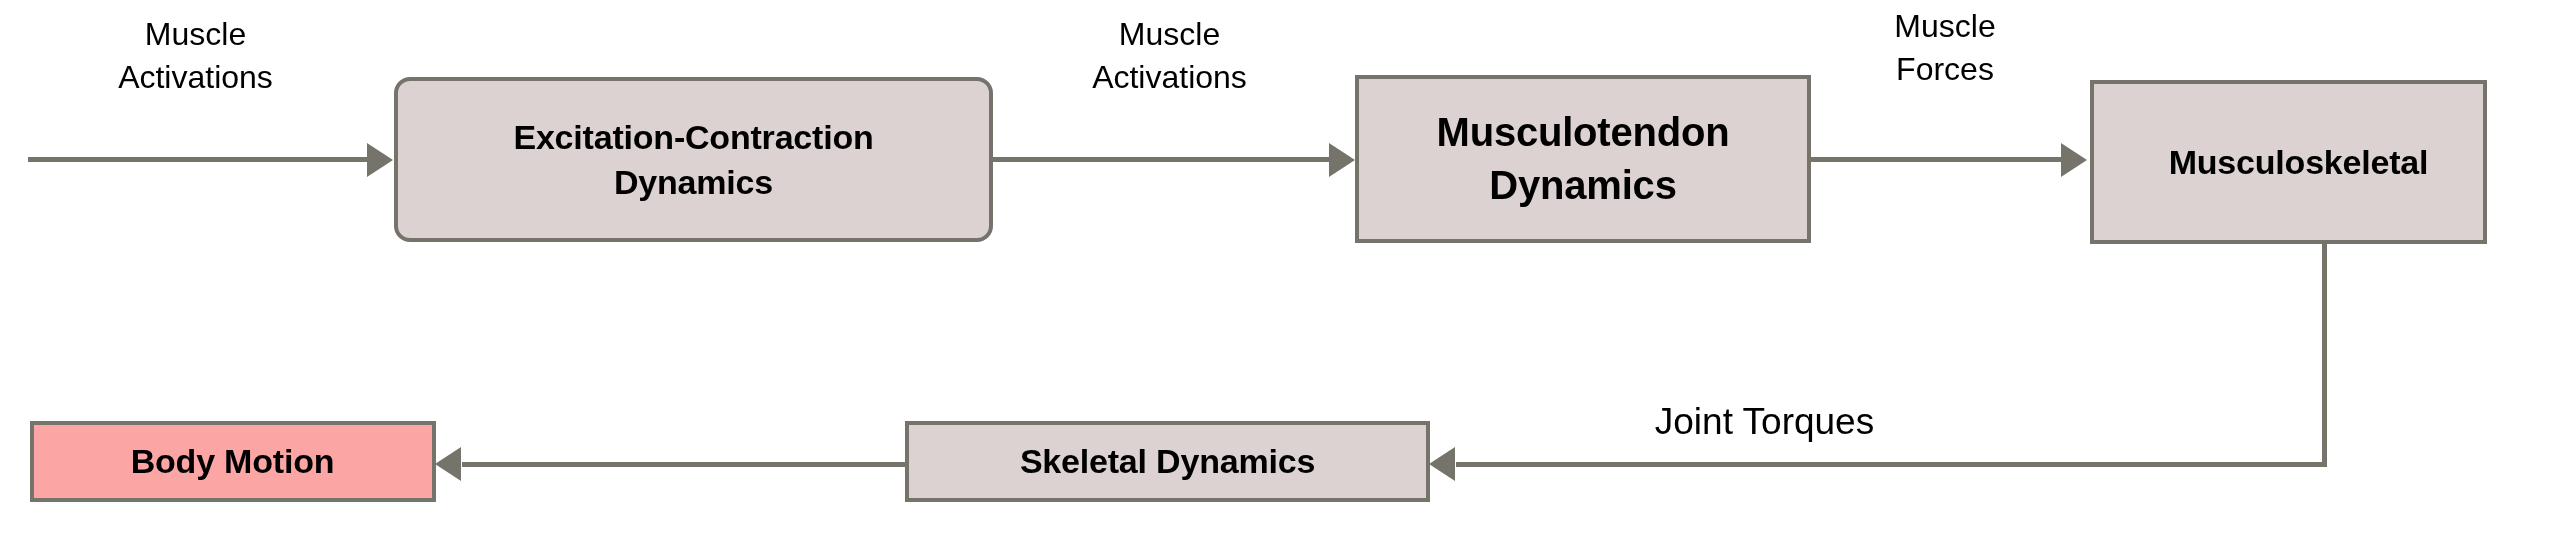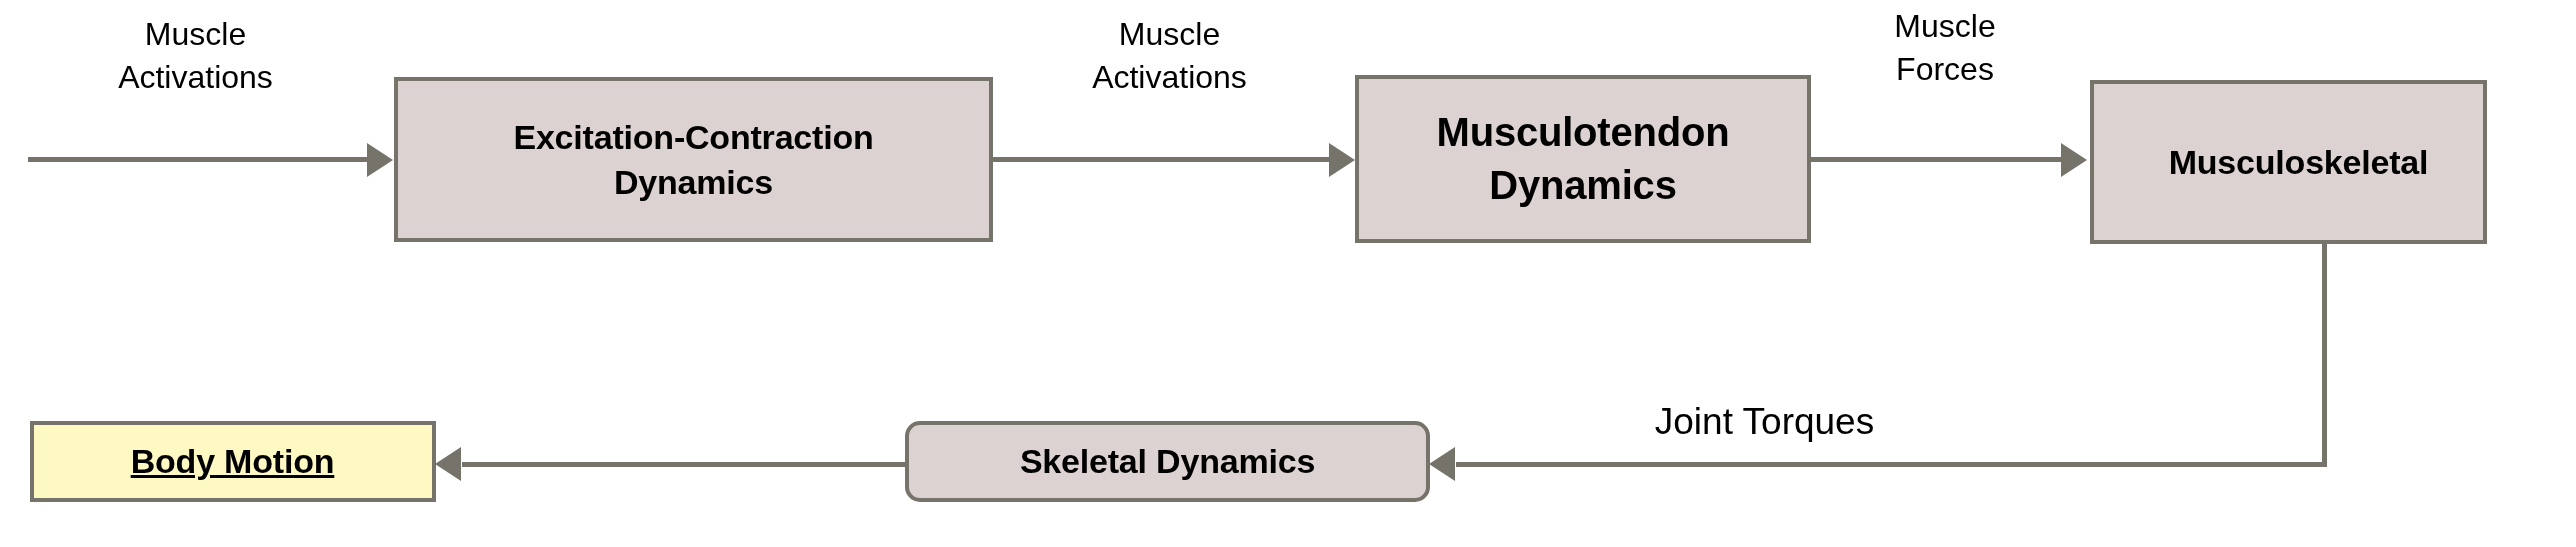--- a/index.html
+++ b/index.html
@@ -22,21 +22,21 @@
     display: flex;
     align-items: center;
     justify-content: center;
     text-align: center;
     color: #000000;
     font-weight: bold;
     line-height: 1.32;
     letter-spacing: -0.2px;
   }
   .node.fill-neutral { background: #dcd2d1; }
-  .node.fill-pink    { background: #fef9c3; text-decoration: underline; }
+  .node.fill-pink    { background: #fca5a5; }
   .node .node-label { display: block; padding: 0 8px; }
 
   
   .seg {
     position: absolute;
     background: #76736a;
   }
   .seg.h { height: 4.8px; }
   .seg.v { width: 4.8px; }
 
@@ -67,21 +67,21 @@
 </style>
 </head>
 <body>
 
 <div id="canvas">
 
   <div class="seg h" style="left:28px; top:157px; width:343px;"></div>
   <div class="arrowhead right" style="left:367px; top:143px;"></div>
   <div class="edge-label" style="left:28px; top:12.8px; width:335px; font-size:32px;"><span>Muscle</span><br><span>Activations</span></div>
 
-  <div class="node fill-neutral" style="left:394px; top:77px; width:599px; height:165px; font-size:34px;">
+  <div class="node fill-neutral" style="left:394px; top:77px; width:599px; height:165px; font-size:34px;border-radius:16px;">
     <span class="node-label"><span>Excitation-Contraction</span><br><span>Dynamics</span></span>
   </div>
 
   <div class="seg h" style="left:993px; top:157px; width:340px;"></div>
   <div class="arrowhead right" style="left:1329px; top:143px;"></div>
   <div class="edge-label" style="left:1026px; top:12.8px; width:287px; font-size:32px;"><span>Muscle</span><br><span>Activations</span></div>
 
   <div class="node fill-neutral" style="left:1355px; top:75px; width:456px; height:168px; font-size:40px;">
     <span class="node-label"><span>Musculotendon</span><br><span>Dynamics</span></span>
   </div>
@@ -92,21 +92,21 @@
 
   <div class="node fill-neutral" style="left:2090px; top:80px; width:397px; height:164px; font-size:34px;padding-left:20px;">
     <span class="node-label"><span>Musculoskeletal</span><br></span>
   </div>
 
   <div class="seg v" style="left:2322px; top:244px; height:222px;"></div>
   <div class="seg h" style="left:1456px; top:462px; width:871px;"></div>
   <div class="arrowhead left" style="left:1429px; top:447px;"></div>
   <div class="edge-label" style="left:1557px; top:397px; width:415px; font-size:37px; text-align:center;"><span>Joint Torques</span></div>
 
-  <div class="node fill-neutral" style="left:905px; top:421px; width:525px; height:81px; font-size:34px;border-radius:15px;">
+  <div class="node fill-neutral" style="left:905px; top:421px; width:525px; height:81px; font-size:34px;">
     <span class="node-label"><span>Skeletal Dynamics</span></span>
   </div>
 
   <div class="seg h" style="left:462px; top:462px; width:443px;"></div>
   <div class="arrowhead left" style="left:435px; top:447px;"></div>
 
   <div class="node fill-pink" style="left:29.5px; top:421px; width:406px; height:81px; font-size:34px;">
     <span class="node-label"><span>Body Motion</span></span>
   </div>
 

